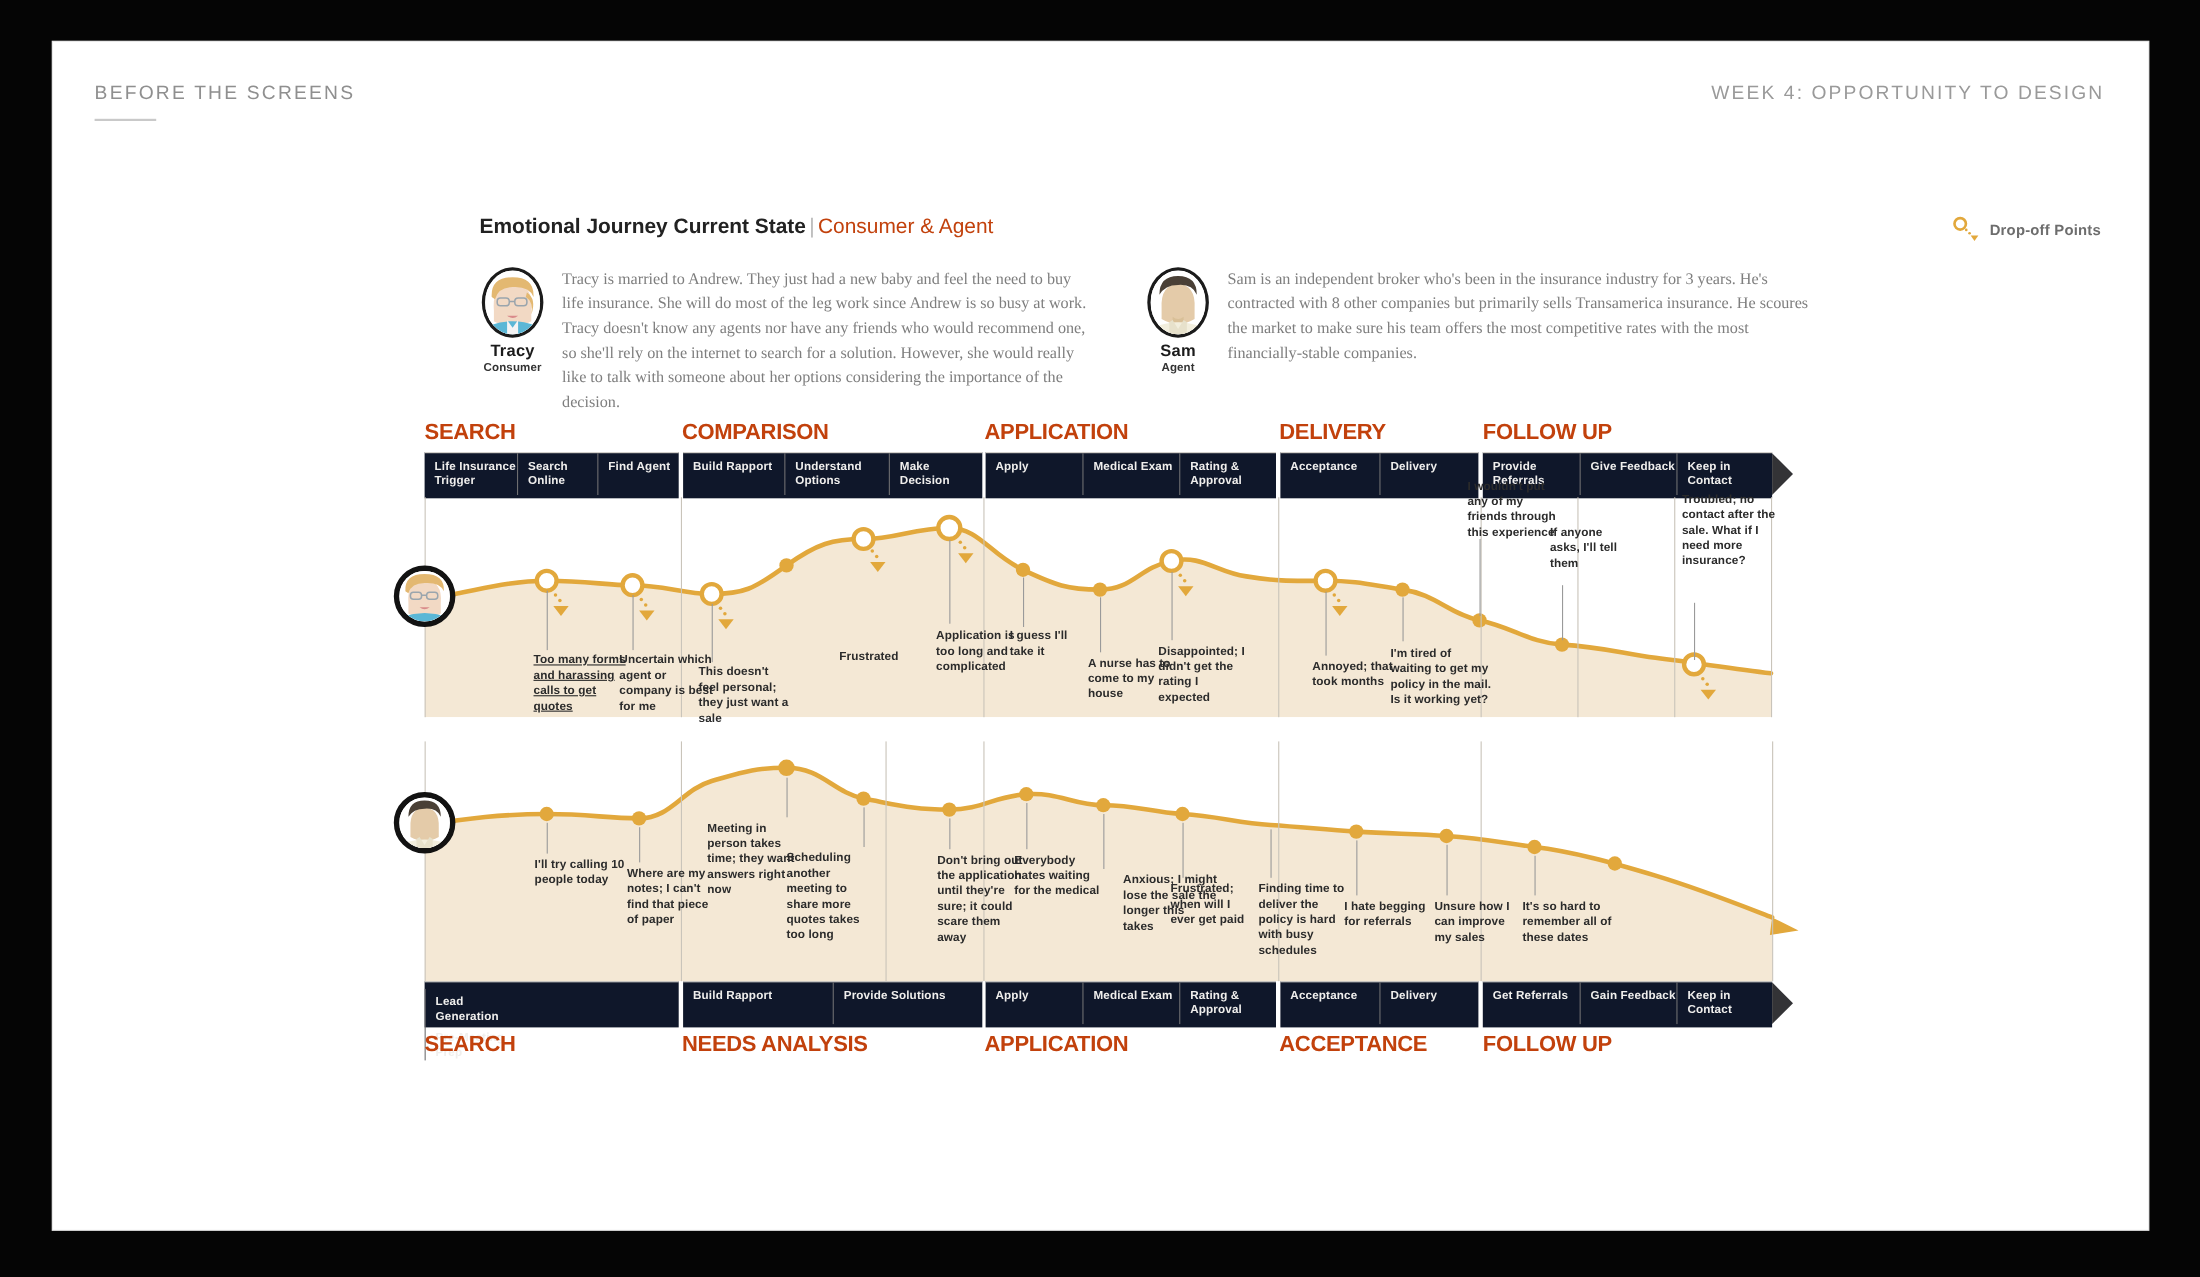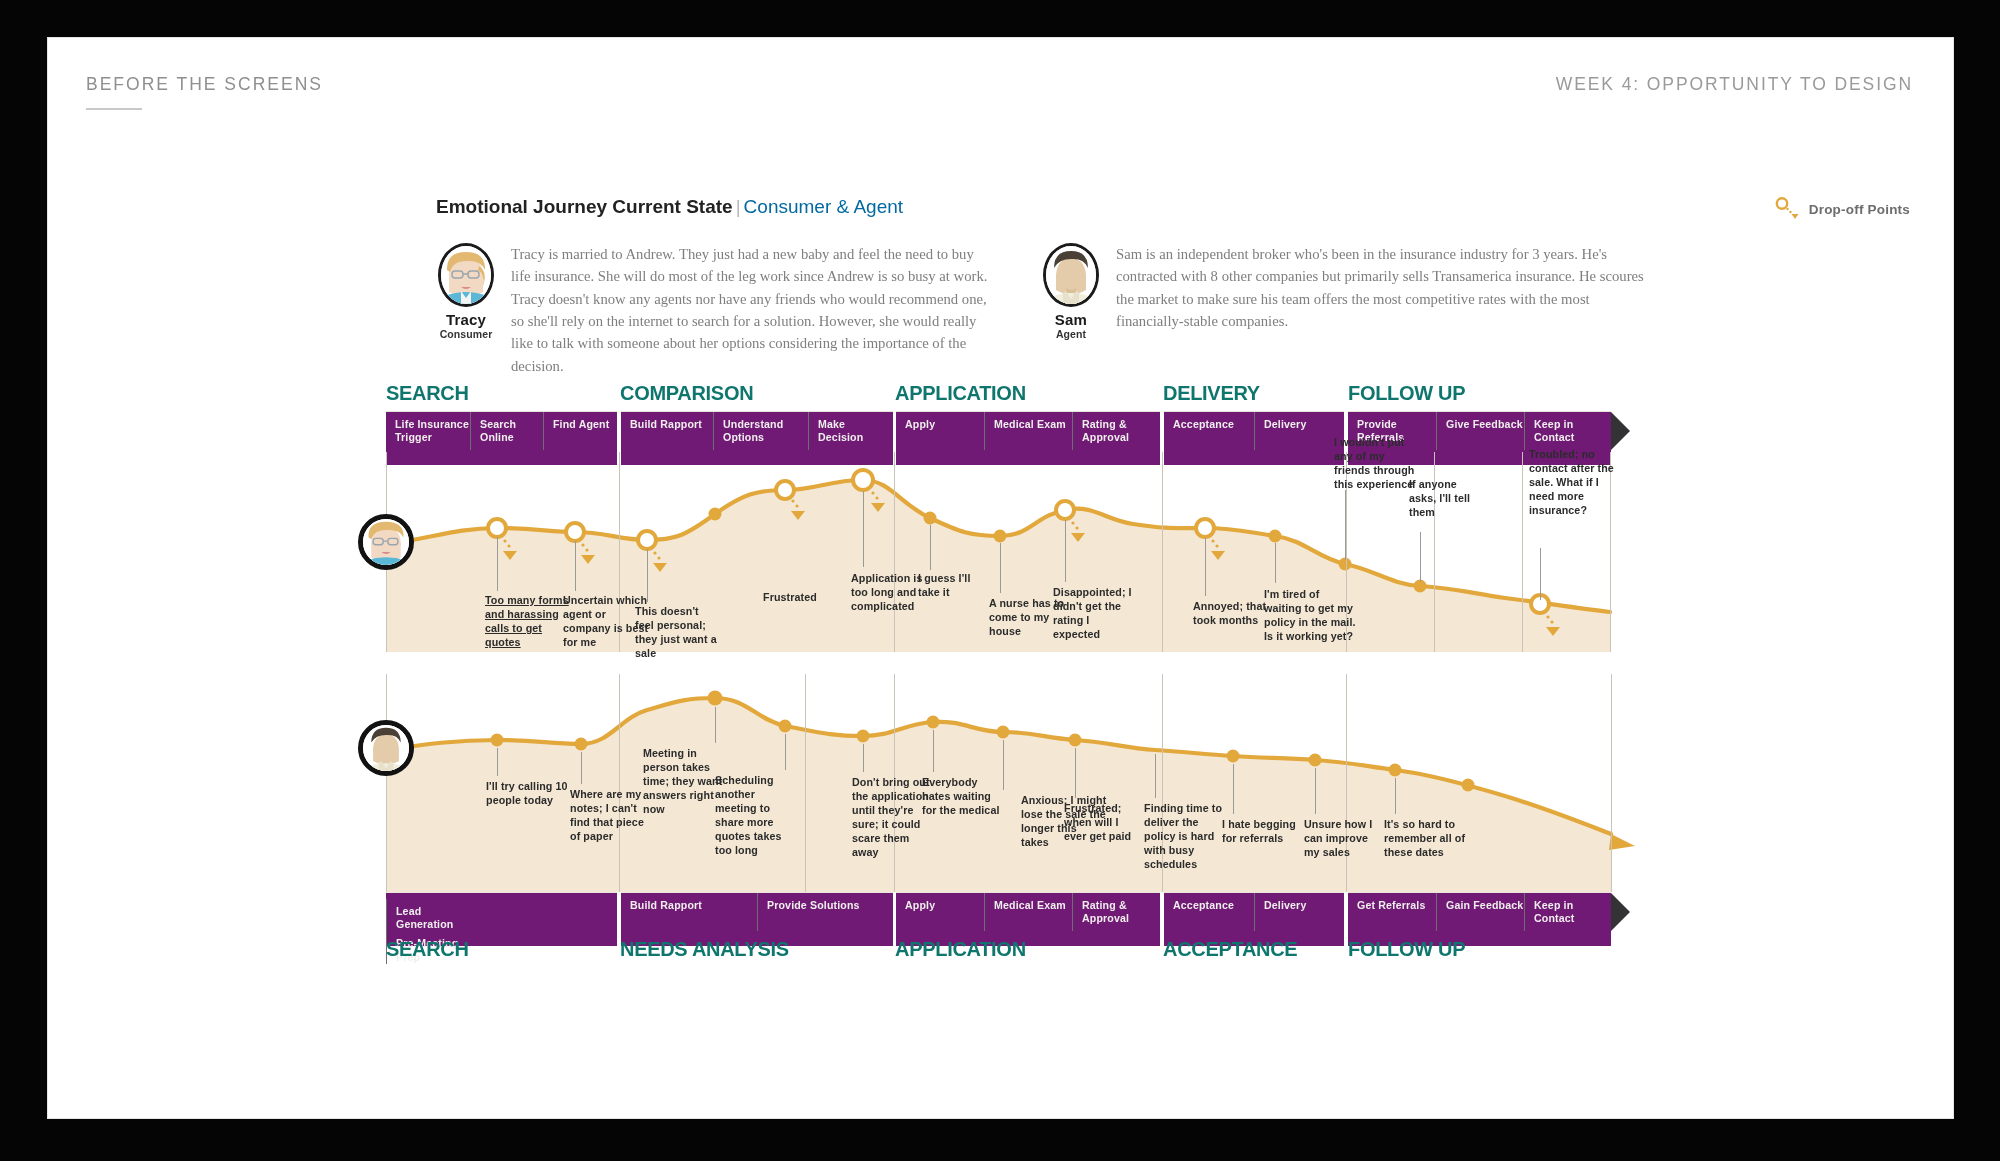--- a/index.html
+++ b/index.html
@@ -48,21 +48,21 @@
     position: absolute;
     left: 337px; top: 148px;
     width: 1530px; height: 830px;
   }
   .map-title {
     position: absolute; left: 51px; top: 10px;
     font-size: 19px; white-space: nowrap;
   }
   .map-title b { color: #222; font-weight: 700; }
   .map-title .sep { color: #b9b9b9; font-weight: 300; margin: 0 3px; }
-  .map-title .sub { color: #0369a1; font-weight: 400; }
+  .map-title .sub { color: #c2410c; font-weight: 400; }
 
   .legend {
     position: absolute; right: 5px; top: 10px;
     display: flex; align-items: center; gap: 7px;
   }
   .legend-label {
     font-size: 13.5px; color: #6d6d6d; font-weight: 600;
     letter-spacing: .2px;
   }
   
@@ -85,27 +85,27 @@
     text-align: center;
   }
   .persona-text {
     font-family: "Liberation Serif", serif;
     font-size: 14.7px; line-height: 1.52; color: #7e7e7e;
   }
   
   .phase-row { position: absolute; left: 0; width: 1530px; height: 26px; }
   .phase-label {
     position: absolute; font-size: 20px; font-weight: 700;
-    color: #0f766e; letter-spacing: -0.3px; white-space: nowrap;
+    color: #c2410c; letter-spacing: -0.3px; white-space: nowrap;
   }
   
   .stagebar { position: absolute; left: 0; width: 1530px; height: 38px; }
   .stage-group {
-    position: absolute; top: 0; height: 54px;
-    background: #701a75; display: flex;
+    position: absolute; top: 0; height: 42px;
+    background: #0f172a; display: flex;
     border-top: 1px solid #e8e4dc;
   }
   .stage-group.arrowed::after {
     content: ""; position: absolute; left: 100%; top: 0;
     border-top: 19px solid transparent;
     border-bottom: 19px solid transparent;
     border-left: 19px solid #333336;
   }
   .stage-cell {
     position: relative; height: 38px;

